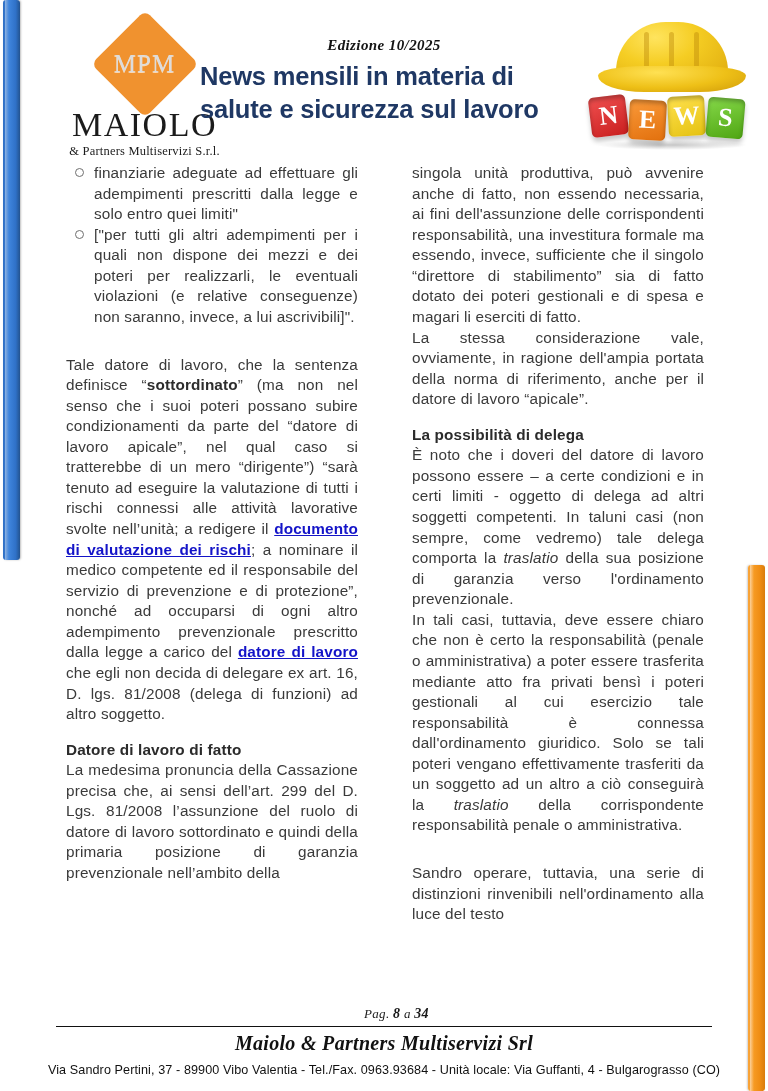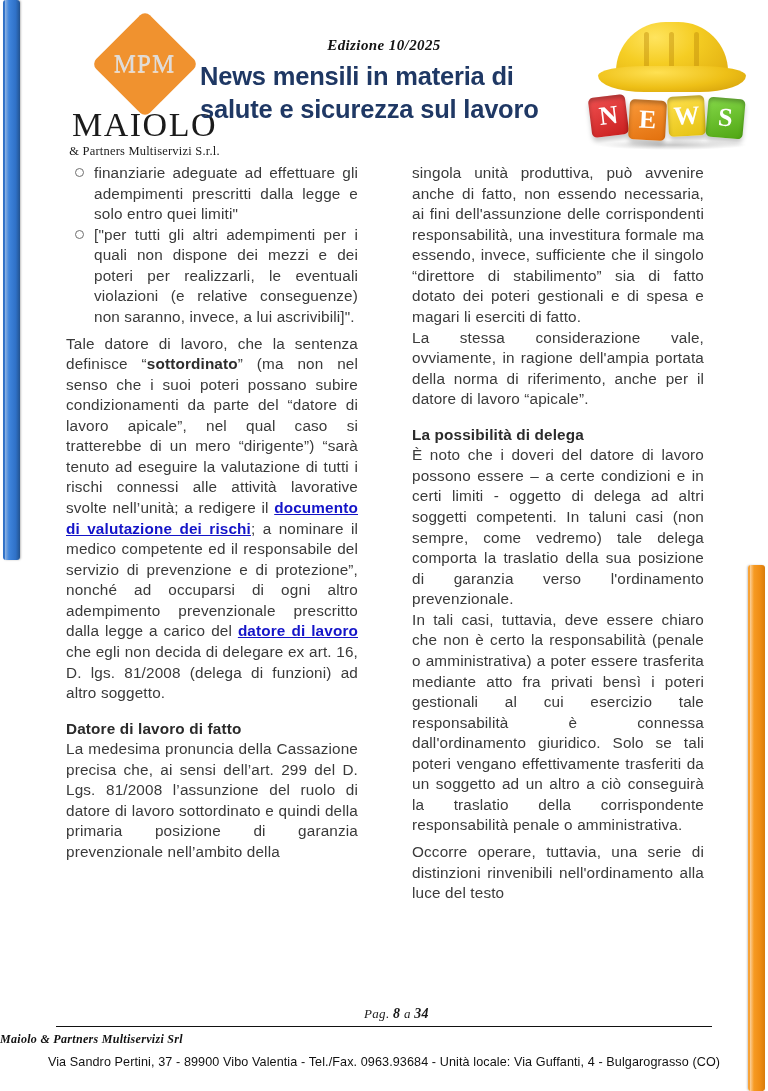--- a/index.html
+++ b/index.html
@@ -115,58 +115,58 @@
     font-size:15.3px;line-height:1.345;
     color:#3a3a3a;
     text-align:justify;
     text-justify:inter-word;
     letter-spacing:.15px;
   }
   .col-left{left:0;}
   .col-right{left:346px;}
 
   p{margin:0 0 0 0;}
-  p.spaced{margin-top:6px;}
+  p.spaced{margin-top:27px;}
 
   ul.bullets{margin:0;padding:0;list-style:none;}
   ul.bullets li{
     position:relative;padding-left:28px;margin:0;
     text-align:justify;
   }
   ul.bullets li .marker{
     position:absolute;left:9px;top:5px;
     width:7px;height:7px;border:1.3px solid #6f6f6f;border-radius:50%;
   }
 
   .link{
     color:#1414c8;text-decoration:underline;font-weight:bold;
   }
   .strong{font-weight:bold;color:#2d2d2d;}
-  .ital{}
+  .ital{font-style:italic;}
   .sect-head{
     font-weight:bold;color:#2b2b2b;font-size:15.3px;
     margin-top:15px;margin-bottom:0;text-align:left;
   }
 
   
   .footer{position:absolute;left:0;top:1006px;width:768px;}
   .pagenum{
     text-align:center;
     font-family:"Liberation Serif", serif;
     font-style:italic;font-size:13px;color:#1a1a1a;letter-spacing:.3px;padding-left:25px;
   }
   .pagenum b{font-size:14px;}
   .rule{
     width:656px;height:0;margin:4px auto 0 auto;
     border-top:1.6px solid #111;
   }
   .company{
-    margin-top:5px;
-    font-family:"Liberation Serif", serif;
-    font-style:italic;font-weight:bold;font-size:12px;color:#111;
+    text-align:center;margin-top:5px;
+    font-family:"Liberation Serif", serif;
+    font-style:italic;font-weight:bold;font-size:20px;color:#111;
     letter-spacing:.3px;
   }
   .address{
     text-align:center;margin-top:8px;
     font-size:12.6px;color:#111;letter-spacing:.1px;
   }
 </style>
 </head>
 <body>
 
@@ -233,21 +233,21 @@
     <p>singola unità produttiva, può avvenire anche di fatto, non essendo necessaria, ai fini dell'assunzione delle corrispondenti responsabilità, una investitura formale ma essendo, invece, sufficiente che il singolo “direttore di stabilimento” sia di fatto dotato dei poteri gestionali e di spesa e magari li eserciti di fatto.</p>
 
     <p> La stessa considerazione vale, ovviamente, in ragione dell'ampia portata della norma di riferimento, anche per il datore di lavoro “apicale”.</p>
 
     <p class="sect-head">La possibilità di delega</p>
 
     <p><span>È noto che i doveri del datore di lavoro possono essere – a certe condizioni e in certi limiti - oggetto di delega ad altri soggetti competenti. In taluni casi (non sempre, come vedremo) tale delega comporta la </span><span class="ital">traslatio</span><span> della sua posizione di garanzia verso l'ordinamento prevenzionale.</span></p>
 
     <p><span>In tali casi, tuttavia, deve essere chiaro che non è certo la responsabilità (penale o amministrativa) a poter essere trasferita mediante atto fra privati bensì i poteri gestionali al cui esercizio tale responsabilità è connessa dall'ordinamento giuridico. Solo se tali poteri vengano effettivamente trasferiti da un soggetto ad un altro a ciò conseguirà la </span><span class="ital">traslatio</span><span> della corrispondente responsabilità penale o amministrativa.</span></p>
 
-    <p class="spaced">Occorre operare, tuttavia, una serie di distinzioni rinvenibili nell'ordinamento alla luce del testo</p>
+    <p class="spaced">Sandro operare, tuttavia, una serie di distinzioni rinvenibili nell'ordinamento alla luce del testo</p>
   </div>
 </div>
 
 <div class="footer">
   <div class="pagenum"><span>Pag.</span>
     <b>8</b>
     <span>a</span>
     <b>34</b>
   </div>
   <div class="rule"></div>

